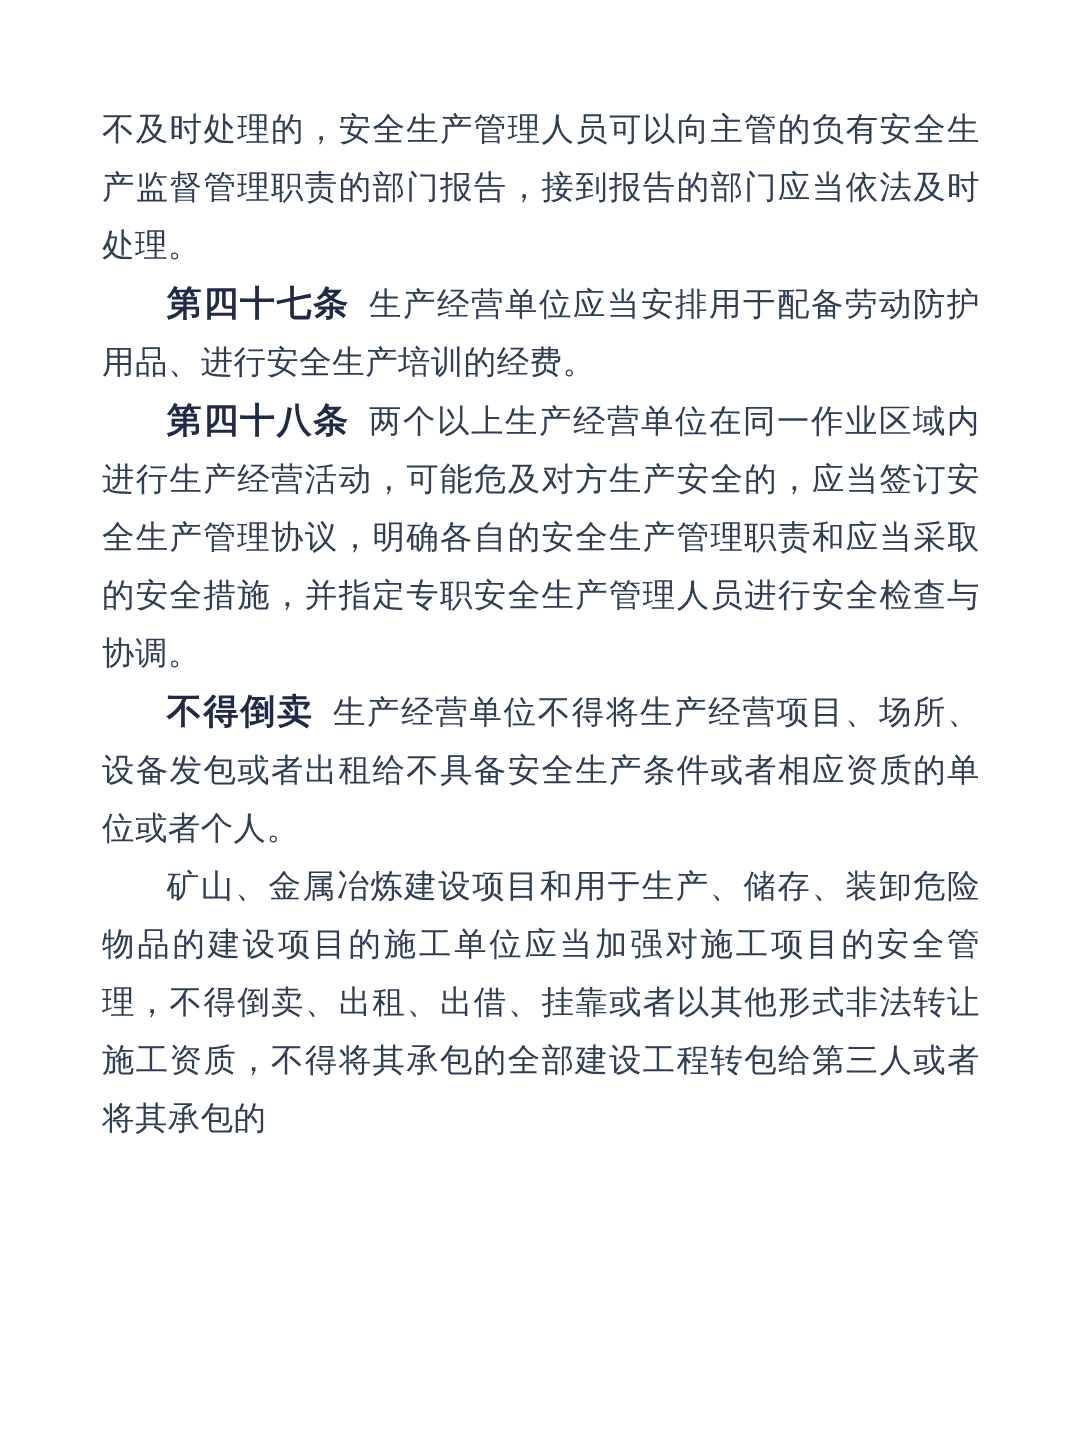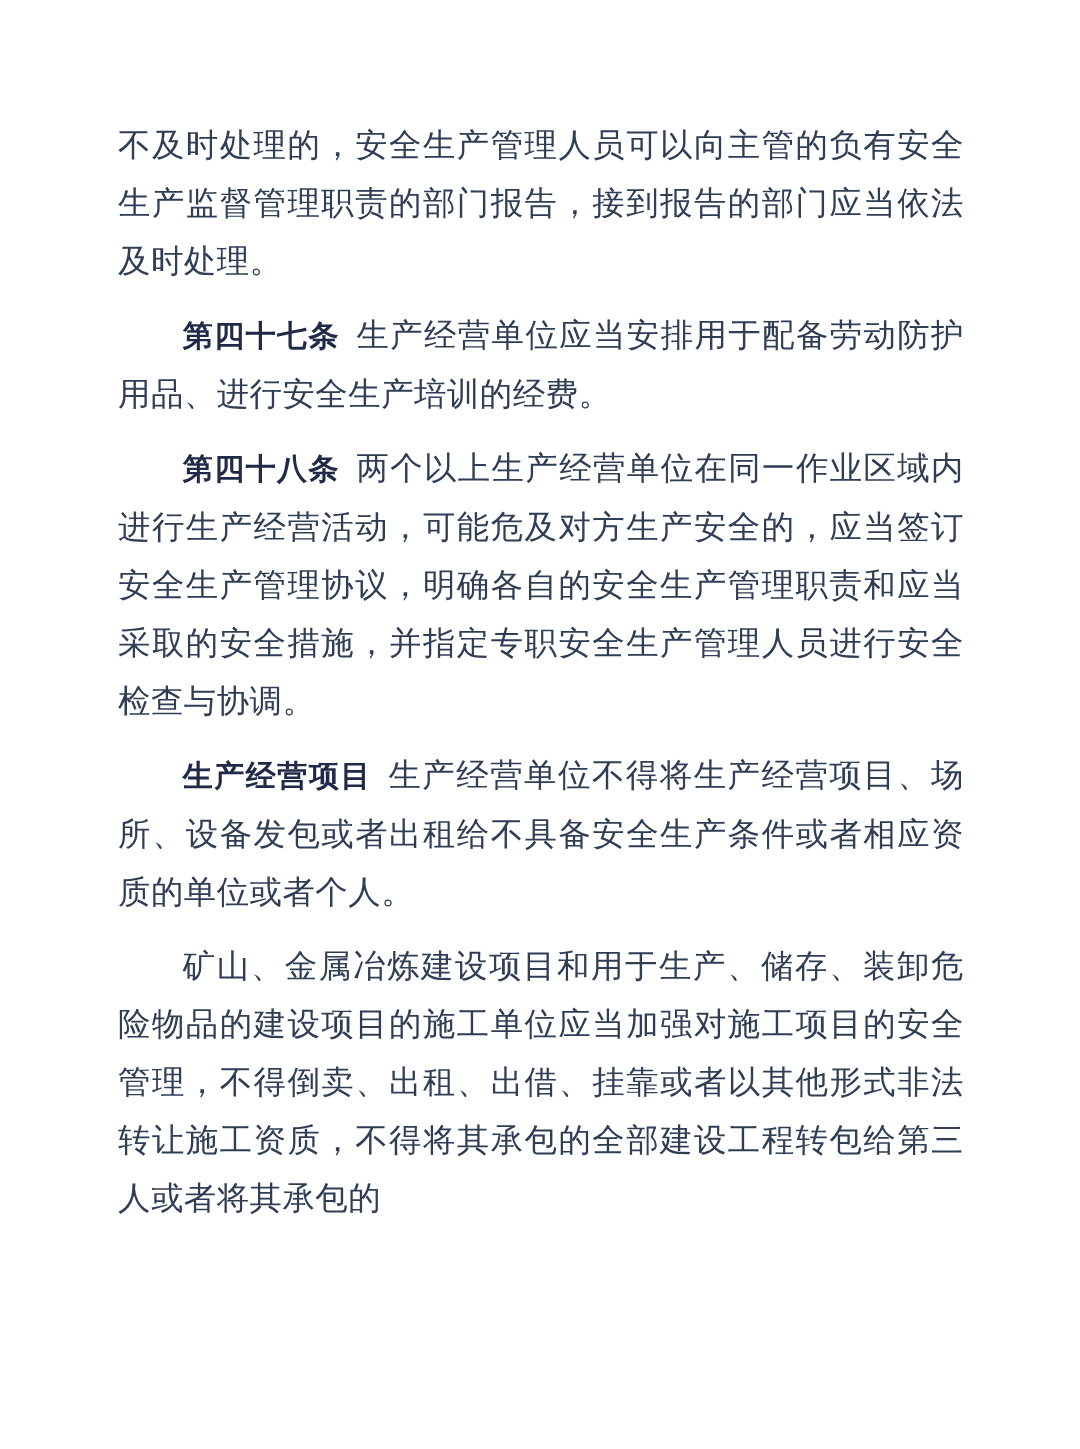--- a/index.html
+++ b/index.html
@@ -13,39 +13,39 @@
     height: 1449px;
     background: #ffffff;
     overflow: hidden;
     box-sizing: border-box;
     padding: 100px 102px 0 102px;
   }
   .text-block {
     width: 878px;
   }
   .para {
-    margin: 16px;
+    margin: 0;
     padding: 0;
     font-family: "Liberation Serif", "DejaVu Serif", serif;
     font-size: 32.4px;
     line-height: 58px;
     color: #2f3d55;
     text-align: justify;
     text-justify: inter-ideograph;
     text-indent: 2em;
     letter-spacing: 0.5px;
     overflow-wrap: break-word;
   }
   .para.no-indent {
     text-indent: 0;
   }
   .article-num {
     font-family: "Liberation Sans", "DejaVu Sans", sans-serif;
     font-weight: bold;
-    font-size: 30px;
+    font-size: 35px;
     color: #202a48;
     margin-right: 0.55em;
     white-space: nowrap;
   }
   .body-text {
     color: inherit;
   }
 </style>
 </head>
 <body>
@@ -59,21 +59,21 @@
 
     <p class="para">
       <span class="article-num">第四十七条</span><span class="body-text">生产经营单位应当安排用于配备劳动防护用品、进行安全生产培训的经费。</span>
     </p>
 
     <p class="para">
       <span class="article-num">第四十八条</span><span class="body-text">两个以上生产经营单位在同一作业区域内进行生产经营活动，可能危及对方生产安全的，应当签订安全生产管理协议，明确各自的安全生产管理职责和应当采取的安全措施，并指定专职安全生产管理人员进行安全检查与协调。</span>
     </p>
 
     <p class="para">
-      <span class="article-num">生产经营项目</span><span class="body-text">生产经营单位不得将生产经营项目、场所、设备发包或者出租给不具备安全生产条件或者相应资质的单位或者个人。</span>
+      <span class="article-num">不得倒卖</span><span class="body-text">生产经营单位不得将生产经营项目、场所、设备发包或者出租给不具备安全生产条件或者相应资质的单位或者个人。</span>
     </p>
 
 
     <p class="para">
       <span class="body-text">矿山、金属冶炼建设项目和用于生产、储存、装卸危险物品的建设项目的施工单位应当加强对施工项目的安全管理，不得倒卖、出租、出借、挂靠或者以其他形式非法转让施工资质，不得将其承包的全部建设工程转包给第三人或者将其承包的</span>
     </p>
 
   </div>
 </div>
 

